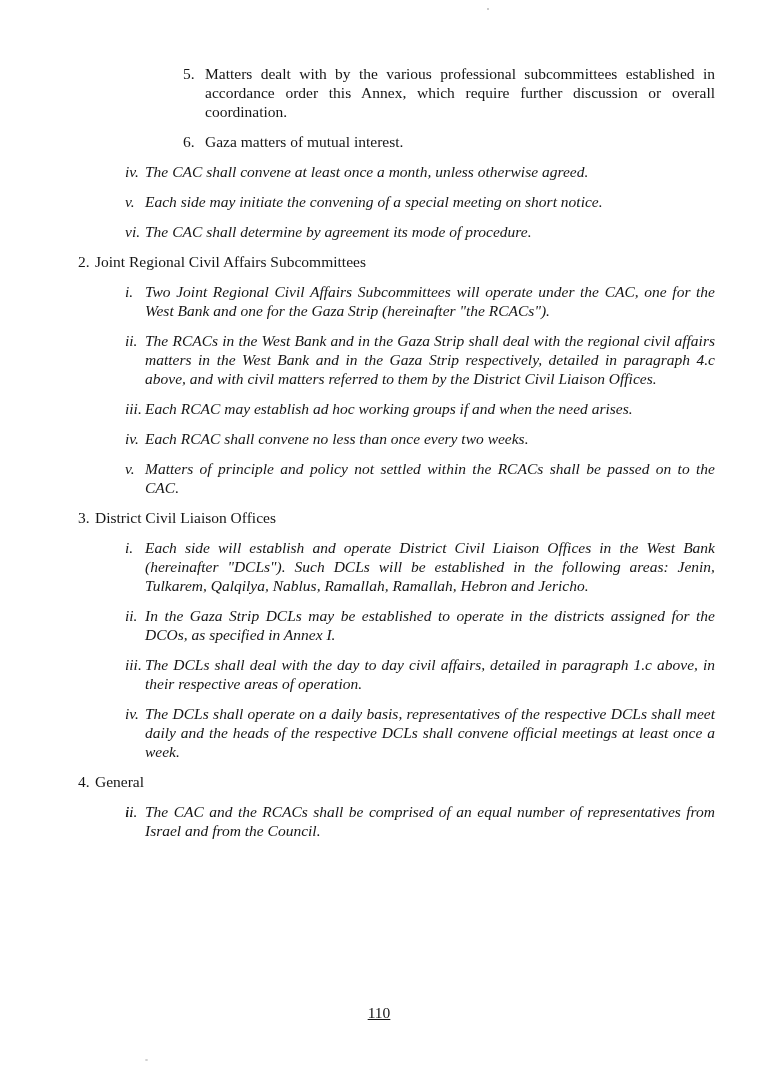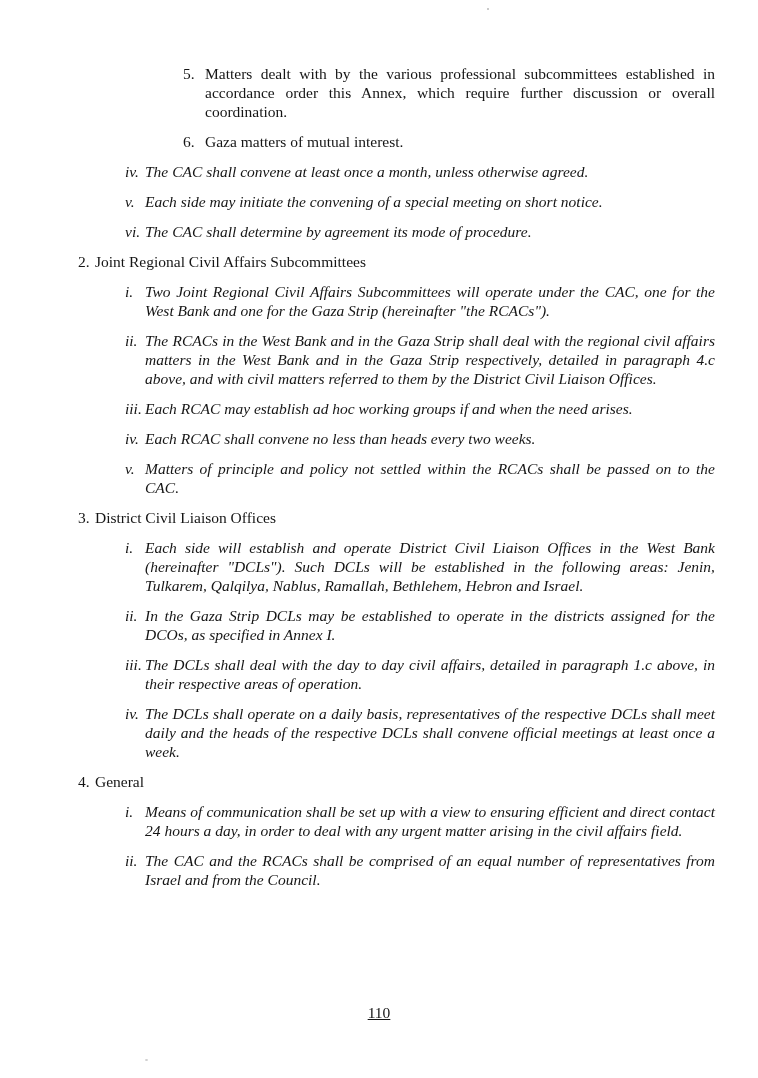--- a/index.html
+++ b/index.html
@@ -111,36 +111,36 @@
       <span>The RCACs in the West Bank and in the Gaza Strip shall deal with the regional civil affairs matters in the West Bank and in the Gaza Strip respectively, detailed in paragraph 4.c above, and with civil matters referred to them by the District Civil Liaison Offices.</span>
     </div>
 
     <div class="block lvl-roman">
       <span class="marker">iii.</span>
       <span>Each RCAC may establish ad hoc working groups if and when the need arises.</span>
     </div>
 
     <div class="block lvl-roman">
       <span class="marker">iv.</span>
-      <span>Each RCAC shall convene no less than heads every two weeks.</span>
+      <span>Each RCAC shall convene no less than once every two weeks.</span>
     </div>
 
     <div class="block lvl-roman">
       <span class="marker">v.</span>
       <span>Matters of principle and policy not settled within the RCACs shall be passed on to the CAC.</span>
     </div>
 
     <div class="block lvl-heading">
       <span class="marker">3.</span>
       <span>District Civil Liaison Offices</span>
     </div>
 
     <div class="block lvl-roman">
       <span class="marker">i.</span>
-      <span>Each side will establish and operate District Civil Liaison Offices in the West Bank (hereinafter "DCLs"). Such DCLs will be established in the following areas: Jenin, Tulkarem, Qalqilya, Nablus, Ramallah, Bethlehem, Hebron and Israel.</span>
+      <span>Each side will establish and operate District Civil Liaison Offices in the West Bank (hereinafter "DCLs"). Such DCLs will be established in the following areas: Jenin, Tulkarem, Qalqilya, Nablus, Ramallah, Ramallah, Hebron and Jericho.</span>
     </div>
 
     <div class="block lvl-roman">
       <span class="marker">ii.</span>
       <span>In the Gaza Strip DCLs may be established to operate in the districts assigned for the DCOs, as specified in Annex I.</span>
     </div>
 
     <div class="block lvl-roman">
       <span class="marker">iii.</span>
       <span>The DCLs shall deal with the day to day civil affairs, detailed in paragraph 1.c above, in their respective areas of operation.</span>
@@ -151,21 +151,20 @@
       <span>The DCLs shall operate on a daily basis, representatives of the respective DCLs shall meet daily and the heads of the respective DCLs shall convene official meetings at least once a week.</span>
     </div>
 
     <div class="block lvl-heading">
       <span class="marker">4.</span>
       <span>General</span>
     </div>
 
     <div class="block lvl-roman">
       <span class="marker">i.</span>
-      <span>Means of communication shall be set up with a view to ensuring efficient and direct contact 24 hours a day, in order to deal with any urgent matter arising in the civil affairs field.</span>
     </div>
 
     <div class="block lvl-roman">
       <span class="marker">ii.</span>
       <span>The CAC and the RCACs shall be comprised of an equal number of representatives from Israel and from the Council.</span>
     </div>
 
   </div>
 
   <div class="page-number">110</div>

